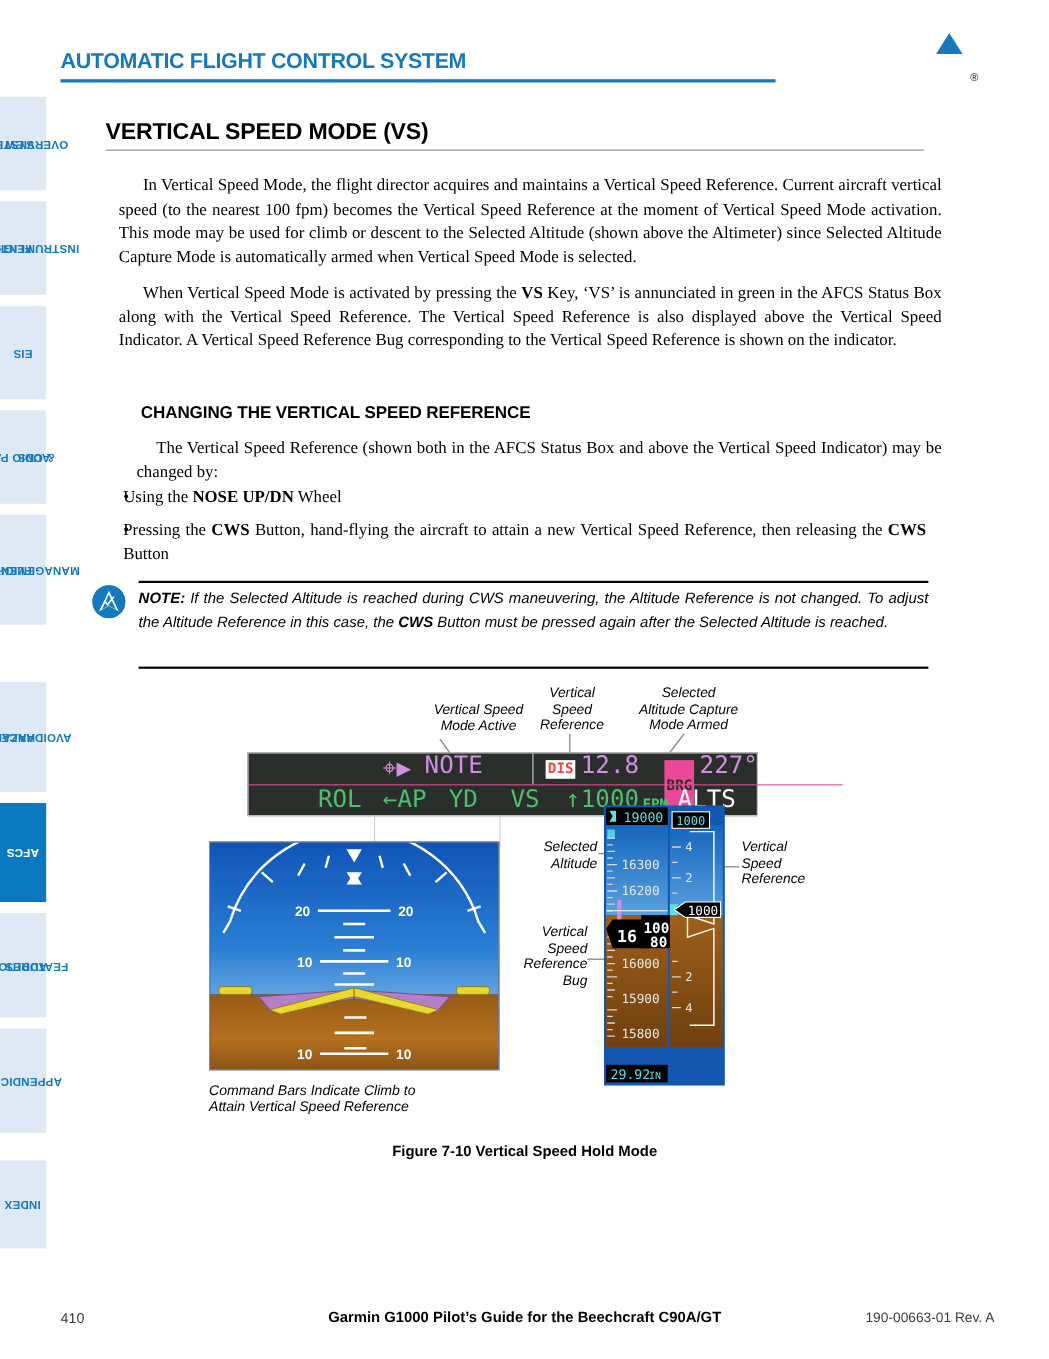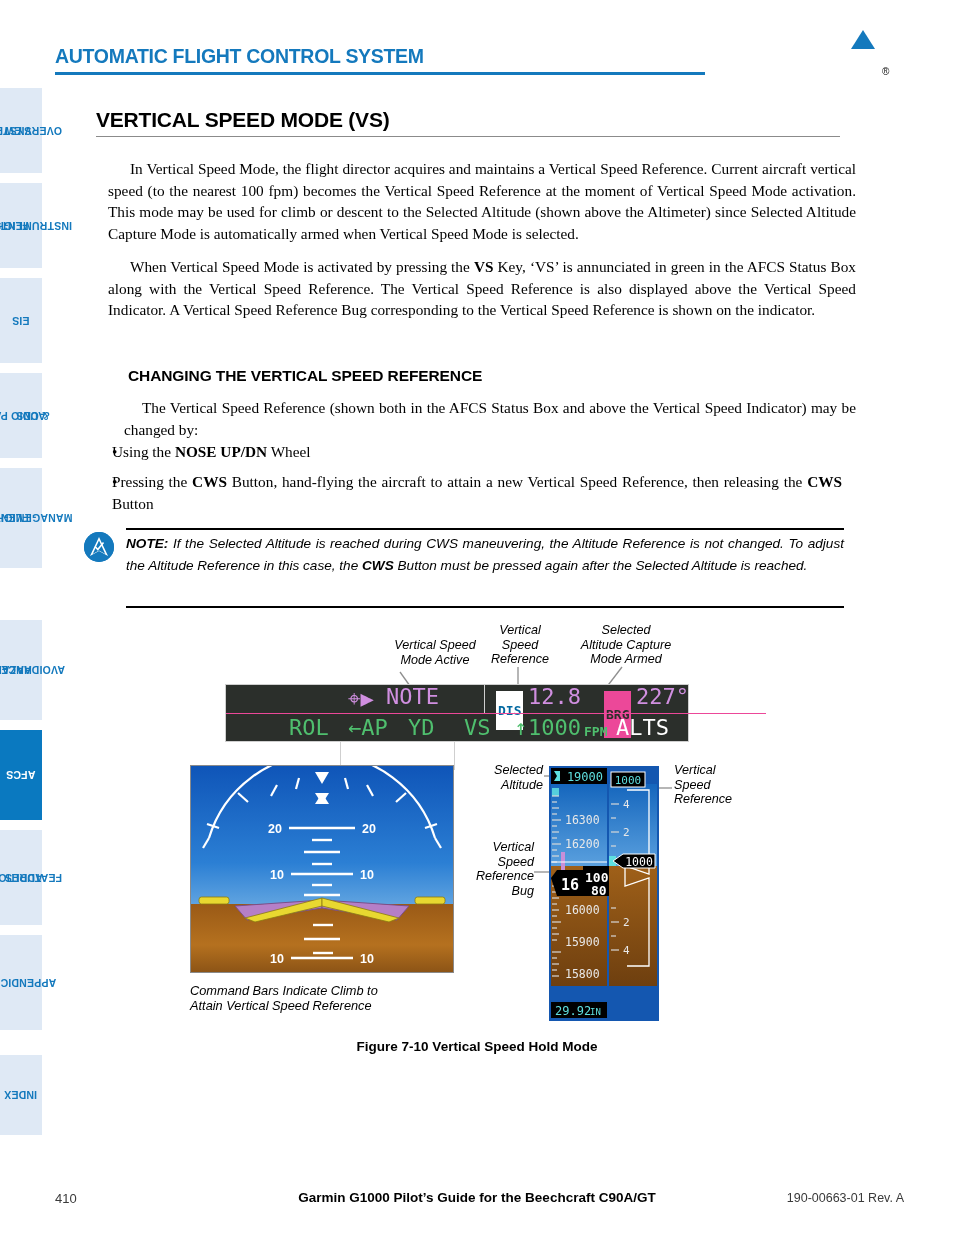--- a/index.html
+++ b/index.html
@@ -113,21 +113,21 @@
   .pfd{
     position:absolute;left:190px;top:765px;width:262px;height:206px;
     border:1px solid #8a8a8a;overflow:hidden;background:#1457b0;
   }
   .pfd-sky{position:absolute;left:0;top:0;width:262px;height:138px;
     background:linear-gradient(#0f55b8,#2b7fd4 70%,#5fa3e0);}
   .pfd-gnd{position:absolute;left:0;top:138px;width:262px;height:68px;
     background:linear-gradient(#9a5a16,#b5711f 60%,#8c5416);}
   .pfd svg{position:absolute;left:0;top:0;}
   
-  .tape{position:absolute;left:549px;top:766px;width:110px;height:319px;text-align:center;}
+  .tape{position:absolute;left:549px;top:732px;width:110px;height:319px;text-align:center;}
   .tape svg{position:absolute;left:0;top:0;}
   
   .fig-caption{
     position:absolute;left:0;top:1039px;width:954px;text-align:center;
     font-family:"Liberation Sans", sans-serif;font-weight:bold;font-size:13.5px;color:#000;
   }
   .cmd-caption{
     position:absolute;left:190px;top:983px;width:262px;text-align:left;
     font-family:"Liberation Sans", sans-serif;font-style:italic;font-size:12.8px;
     line-height:15px;color:#000;
@@ -253,21 +253,21 @@
   <line x1="622" y1="667" x2="586" y2="714" stroke="#8f8f8f" stroke-width="1.3"></line>
   <line x1="544" y1="776" x2="556" y2="776" stroke="#8f8f8f" stroke-width="1.3"></line>
   <line x1="534" y1="872" x2="557" y2="872" stroke="#8f8f8f" stroke-width="1.3"></line>
   <line x1="659" y1="788" x2="672" y2="788" stroke="#8f8f8f" stroke-width="1.3"></line>
 </svg>
 
 <div class="afcs">
   <div class="afcs-row1">
     <span class="t mag f22" style="left:122px;top:1px;">⌖▶</span>
     <span class="t mag f22" style="left:160px;top:-1px;">NOTE</span>
-    <span class="t wht f14" style="left:270px;top:6px;background:#ffffff;color:#0369a1;padding:12px 2px;">DIS</span>
+    <span class="t wht f14" style="left:270px;top:6px;background:#ffffff;color:#ef4444;padding:1px 2px;">DIS</span>
     <span class="t mag f22" style="left:302px;top:-1px;">12.8</span>
     <span class="t mag f14" style="left:348px;top:8px;padding-left:36px;">NM</span>
     <span class="t wht f14" style="left:378px;top:6px;background:#ec4899;color:#2b2f2b;padding:16px 2px;">BRG</span>
     <span class="t mag f22" style="left:410px;top:-1px;">227°</span>
     <div class="vdiv2" style="left:258px;"></div>
   </div>
   <div class="afcs-row2">
     <span class="t grn f22" style="left:63px;top:1px;">ROL</span>
     <span class="t grn f22" style="left:122px;top:1px;">←<span>AP</span></span>
     <span class="t grn f22" style="left:182px;top:1px;">YD</span>

